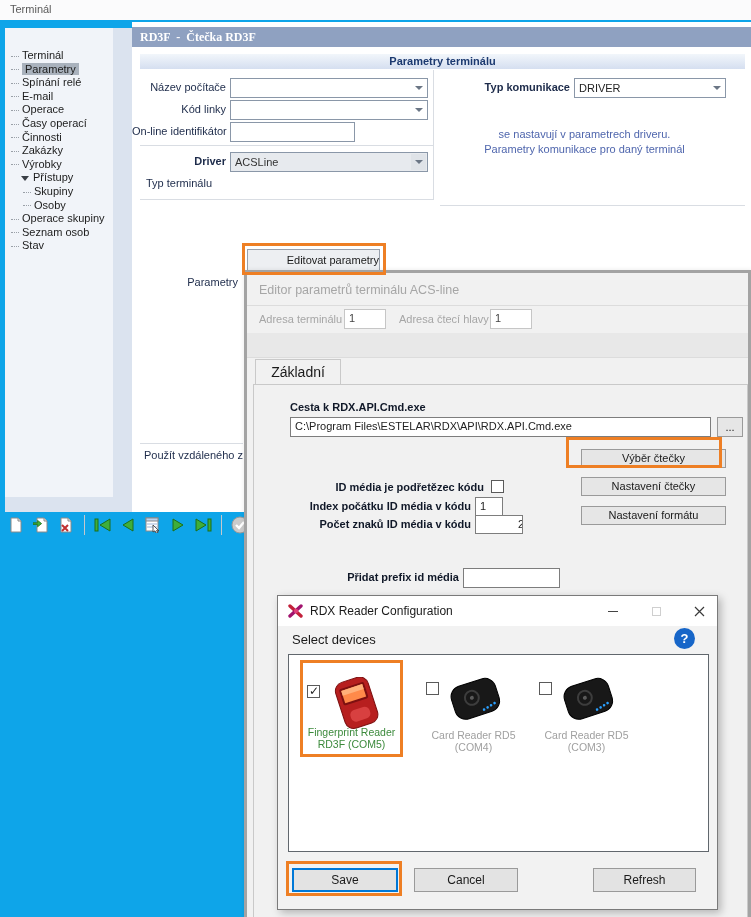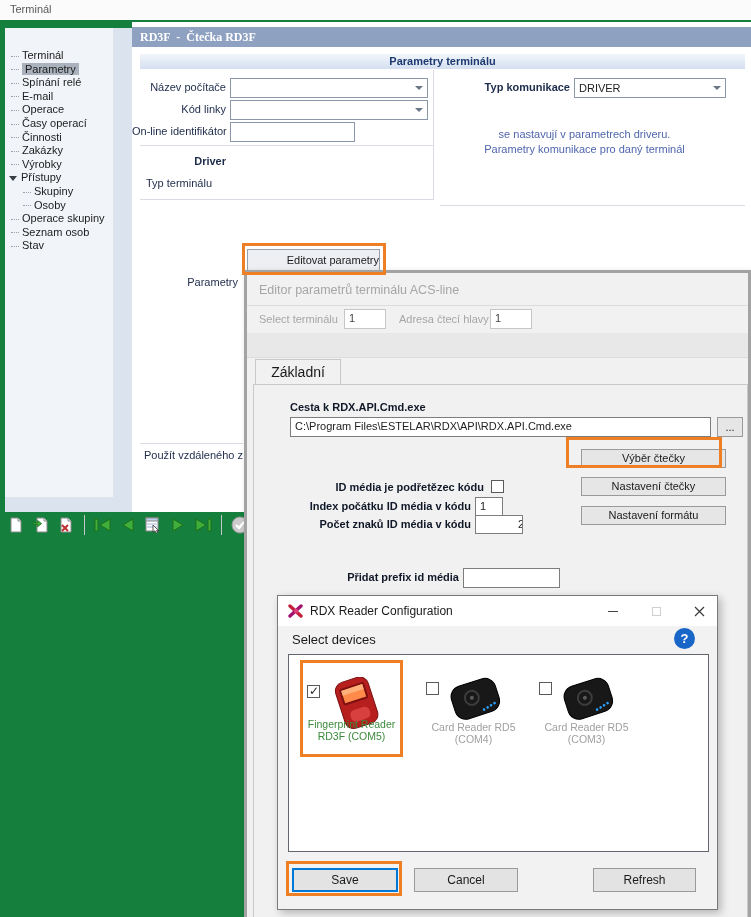--- a/index.html
+++ b/index.html
@@ -1,18 +1,18 @@
 <!DOCTYPE html>
 <html><head>
 <meta charset="utf-8">
 <style>
   * { margin:0; padding:0; box-sizing:border-box; }
   html,body { width:751px; height:917px; background:#fff; overflow:hidden;
     font-family:"Liberation Sans","DejaVu Sans",sans-serif; }
-  .screen { position:relative; width:751px; height:917px; background:#15803d; }
+  .screen { position:relative; width:751px; height:917px; background:#0ea5e9; }
 
   
   .menubar { position:absolute; left:0; top:0; width:751px; height:20px; background:#fbfbfc; }
   .menu-item { position:absolute; left:10px; top:3px; font-size:11px; color:#5a5a5a; }
 
   
   .sidebar { position:absolute; left:5px; top:28px; width:108px; height:484px; background:#f1f4f9; padding-top:21px; }
   .splitter { position:absolute; left:113px; top:28px; width:19px; height:484px; background:#dbe3ef; }
   .bottom-band { position:absolute; left:5px; top:497px; width:239px; height:15px; background:#dbe3ef; }
   .tree-item { height:13.6px; line-height:13.6px; font-size:11px; color:#1c1c1c; white-space:nowrap; padding-left:6px; cursor:default; }
@@ -68,21 +68,21 @@
   .wc { position:absolute; top:0; width:34px; height:30px; display:flex; align-items:center; justify-content:center; cursor:pointer; }
   .wc-min i { display:block; width:10px; height:1px; background:#444; }
   .wc-max i { display:block; width:9px; height:9px; border:1px solid #cfcfcf; }
   .select-label { position:absolute; left:14px; top:36px; font-size:13px; color:#1a1a1a; }
   .help-icon { position:absolute; left:396px; top:32px; width:21px; height:21px; border-radius:50%; background:#1766c8; color:#fff; font-weight:bold; font-size:13px; text-align:center; line-height:21px; cursor:pointer; }
   .listbox { position:absolute; left:10px; top:58px; width:421px; height:198px; background:#fff; border:1px solid #61676d; }
   .device-cell { position:absolute; width:103px; height:97px; }
   .device-cell .dc-row { position:absolute; left:4px; top:14px; display:flex; align-items:flex-start; }
   .device-cell .cb2 { width:13px; height:13px; background:#fff; border:1px solid #5a5a5a; margin-top:8px; position:relative; flex:none; }
   .cb2.checked::after, .cb.checked::after { content:"✓"; position:absolute; left:1px; top:-2px; font-size:12px; color:#222; font-weight:bold; }
-  .dc-label { position:absolute; left:0; bottom:12px; width:100%; text-align:center; font-size:10.5px; line-height:12px; }
+  .dc-label { position:absolute; left:0; bottom:4px; width:100%; text-align:center; font-size:10.5px; line-height:12px; }
   .dc-label.green { color:#3c8a3c; }
   .dc-label.gray { color:#a0a0a0; }
   .cell-selected { border:3px solid #ee7f24; }
   .rdx-btn { position:absolute; top:272px; height:24px; background:#e3e3e3; border:1px solid #9a9a9a; font-size:12px; color:#1a1a1a; text-align:center; line-height:22px; cursor:pointer; }
   .rdx-btn.default { border:2px solid #0078d7; line-height:20px; }
 
   .orange-outline { position:absolute; border:3px solid #ee7f24; z-index:60; pointer-events:none; }
 </style>
 </head>
 <body>
@@ -96,21 +96,21 @@
   <div class="sidebar">
     <div class="tree-item"><span class="guide"></span><span class="ti-label">Terminál</span></div>
     <div class="tree-item"><span class="guide"></span><span class="ti-label selected">Parametry</span></div>
     <div class="tree-item"><span class="guide"></span><span class="ti-label">Spínání relé</span></div>
     <div class="tree-item"><span class="guide"></span><span class="ti-label">E-mail</span></div>
     <div class="tree-item"><span class="guide"></span><span class="ti-label">Operace</span></div>
     <div class="tree-item"><span class="guide"></span><span class="ti-label">Časy operací</span></div>
     <div class="tree-item"><span class="guide"></span><span class="ti-label">Činnosti</span></div>
     <div class="tree-item"><span class="guide"></span><span class="ti-label">Zakázky</span></div>
     <div class="tree-item"><span class="guide"></span><span class="ti-label">Výrobky</span></div>
-    <div class="tree-item" style="padding-left:4px"><span class="chevron-down"></span><span class="ti-label">Přístupy</span></div>
+    <div class="tree-item" style="padding-left:16px"><span class="chevron-down"></span><span class="ti-label">Přístupy</span></div>
     <div class="tree-item child"><span class="guide"></span><span class="ti-label">Skupiny</span></div>
     <div class="tree-item child"><span class="guide"></span><span class="ti-label">Osoby</span></div>
     <div class="tree-item"><span class="guide"></span><span class="ti-label">Operace skupiny</span></div>
     <div class="tree-item"><span class="guide"></span><span class="ti-label">Seznam osob</span></div>
     <div class="tree-item"><span class="guide"></span><span class="ti-label">Stav</span></div>
   </div>
   <div class="splitter"></div>
   <div class="bottom-band"></div>
 
   <div class="main">
@@ -131,20 +131,23 @@
     <div class="field combo" style="left:98px;top:78px;width:198px;height:20px;"><span></span><span class="combo-arrow">
           <i></i>
         </span></div>
 
     <div class="flabel" style="left:0;top:103px;width:94px;">On-line identifikátor</div>
     <div class="field" style="left:98px;top:100px;width:125px;height:20px;"></div>
 
     <div class="hsep" style="left:8px;top:123px;width:293px;"></div>
 
     <div class="flabel b" style="left:0;top:133px;width:94px;">Driver</div>
+    <div class="field combo disabled" style="left:98px;top:130px;width:198px;height:20px;"><span>ACSLine</span><span class="combo-arrow">
+          <i></i>
+        </span></div>
 
     <div class="flabel" style="left:0;top:155px;width:94px;text-align:center;">Typ terminálu</div>
 
     <div class="hsep" style="left:8px;top:177px;width:293px;"></div>
     <div class="vsep" style="left:301px;top:48px;height:130px;"></div>
 
     <div class="flabel b" style="left:308px;top:59px;width:130px;">Typ komunikace</div>
     <div class="field combo" style="left:442px;top:56px;width:152px;height:20px;"><span>DRIVER</span><span class="combo-arrow">
           <i></i>
         </span></div>
@@ -229,21 +232,21 @@
           <path d="M6 6 L12 12 M12 6 L6 12" stroke="#fff" stroke-width="2.4"></path>
         </svg>
       </span>
     <span class="tb-sep"></span>
   </div>
 
   <div class="ed-dialog">
     <div class="ed-title">Editor parametrů terminálu ACS-line</div>
     <div class="ed-line" style="top:32px;"></div>
 
-    <div class="glabel" style="left:12px;top:40px;">Select terminálu</div>
+    <div class="glabel" style="left:12px;top:40px;">Adresa terminálu</div>
     <div class="ginput" style="left:97px;top:36px;width:42px;height:20px;">1</div>
     <div class="glabel" style="left:152px;top:40px;">Adresa čtecí hlavy</div>
     <div class="ginput" style="left:243px;top:36px;width:42px;height:20px;">1</div>
     <div class="ed-line" style="top:60px;"></div>
     <div class="gray-band"></div>
     <div class="ed-line" style="top:84px;"></div>
 
     <div class="tab">Základní údaje</div>
     <div class="tab-panel">
       <div class="dlabel" style="left:36px;top:16px;text-align:left;">Cesta k RDX.API.Cmd.exe</div>

